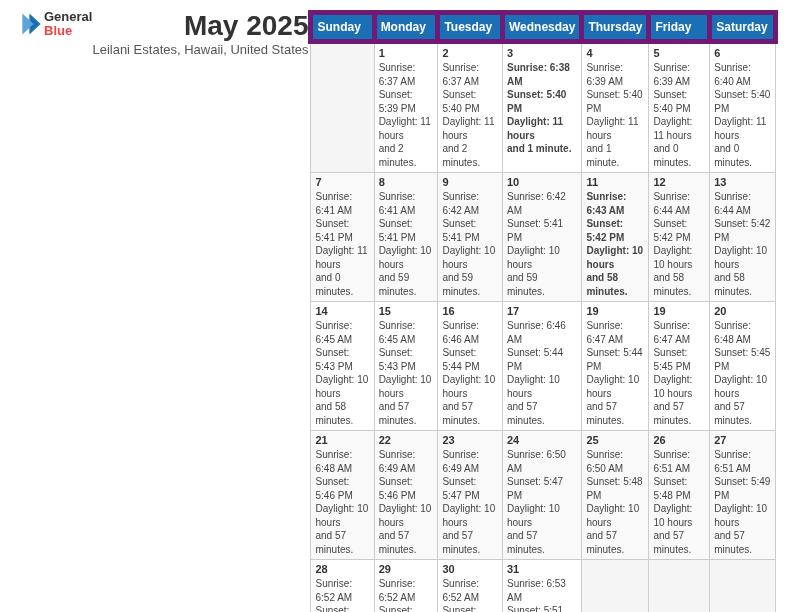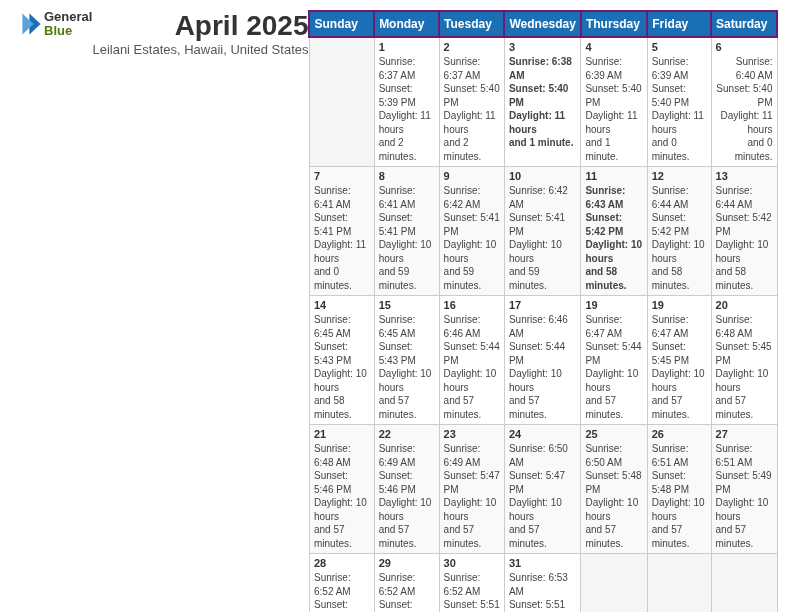--- a/index.html
+++ b/index.html
@@ -30,21 +30,21 @@
       gap: 2px;
     }
     .logo-text {
       display: flex;
       flex-direction: column;
       font-size: 13px;
       font-weight: bold;
       line-height: 1.1;
     }
     .logo-general { color: #333; }
-    .logo-blue { color: #4d7c0f; }
+    .logo-blue { color: #ef4444; }
     .logo-icon {
       width: 28px;
       height: 28px;
     }
     .title-block {
       text-align: right;
     }
     .month-year {
       font-size: 28px;
       font-weight: bold;
@@ -59,21 +59,21 @@
       width: 100%;
       flex: 1;
     }
     .calendar thead tr th {
       background-color: #1a6fb5;
       color: #fff;
       font-weight: bold;
       font-size: 12px;
       padding: 5px 4px;
       text-align: left;
-      border: 2px solid #701a75;
+      border: 5px solid #701a75;
     }
     .calendar tbody tr td {
       border: 1px solid #ccc;
       vertical-align: top;
       padding: 3px 4px;
       width: calc(100% / 7);
       background: #fff;
       font-size: 10px;
       color: #333;
       min-height: 80px;
@@ -108,21 +108,21 @@
       <svg class="logo-icon" viewBox="0 0 40 40">
         <polygon points="22,5 38,20 22,35" fill="#1a6fb5"></polygon>
         <polygon points="12,5 28,20 12,35" fill="#5ba3d9"></polygon>
       </svg>
       <div class="logo-text">
         <span class="logo-general">General</span>
         <span class="logo-blue">Blue</span>
       </div>
     </div>
     <div class="title-block">
-      <div class="month-year">April 2025</div>
+      <div class="month-year">May 2025</div>
       <div class="location">Leilani Estates, Hawaii, United States</div>
     </div>
   </div>
 
   <table class="calendar">
     <thead>
       <tr>
       <th>Sunday</th>
           <th>Monday</th>
           <th>Tuesday</th>
@@ -165,21 +165,21 @@
           </td>
           <td>
             <span class="day-number">5</span>
             <div class="day-content" style="white-space: pre-line;">Sunrise: 6:39 AM
 Sunset: 5:40 PM
 Daylight: 11 hours
 and 0 minutes.</div>
           </td>
           <td>
             <span class="day-number">6</span>
-            <div class="day-content" style="white-space: pre-line; text-align: right;">Sunrise: 6:40 AM
+            <div class="day-content" style="white-space: pre-line;">Sunrise: 6:40 AM
 Sunset: 5:40 PM
 Daylight: 11 hours
 and 0 minutes.</div>
           </td>
         </tr>
         <tr>
           <td>
             <span class="day-number">7</span>
             <div class="day-content" style="white-space: pre-line;">Sunrise: 6:41 AM
 Sunset: 5:41 PM

